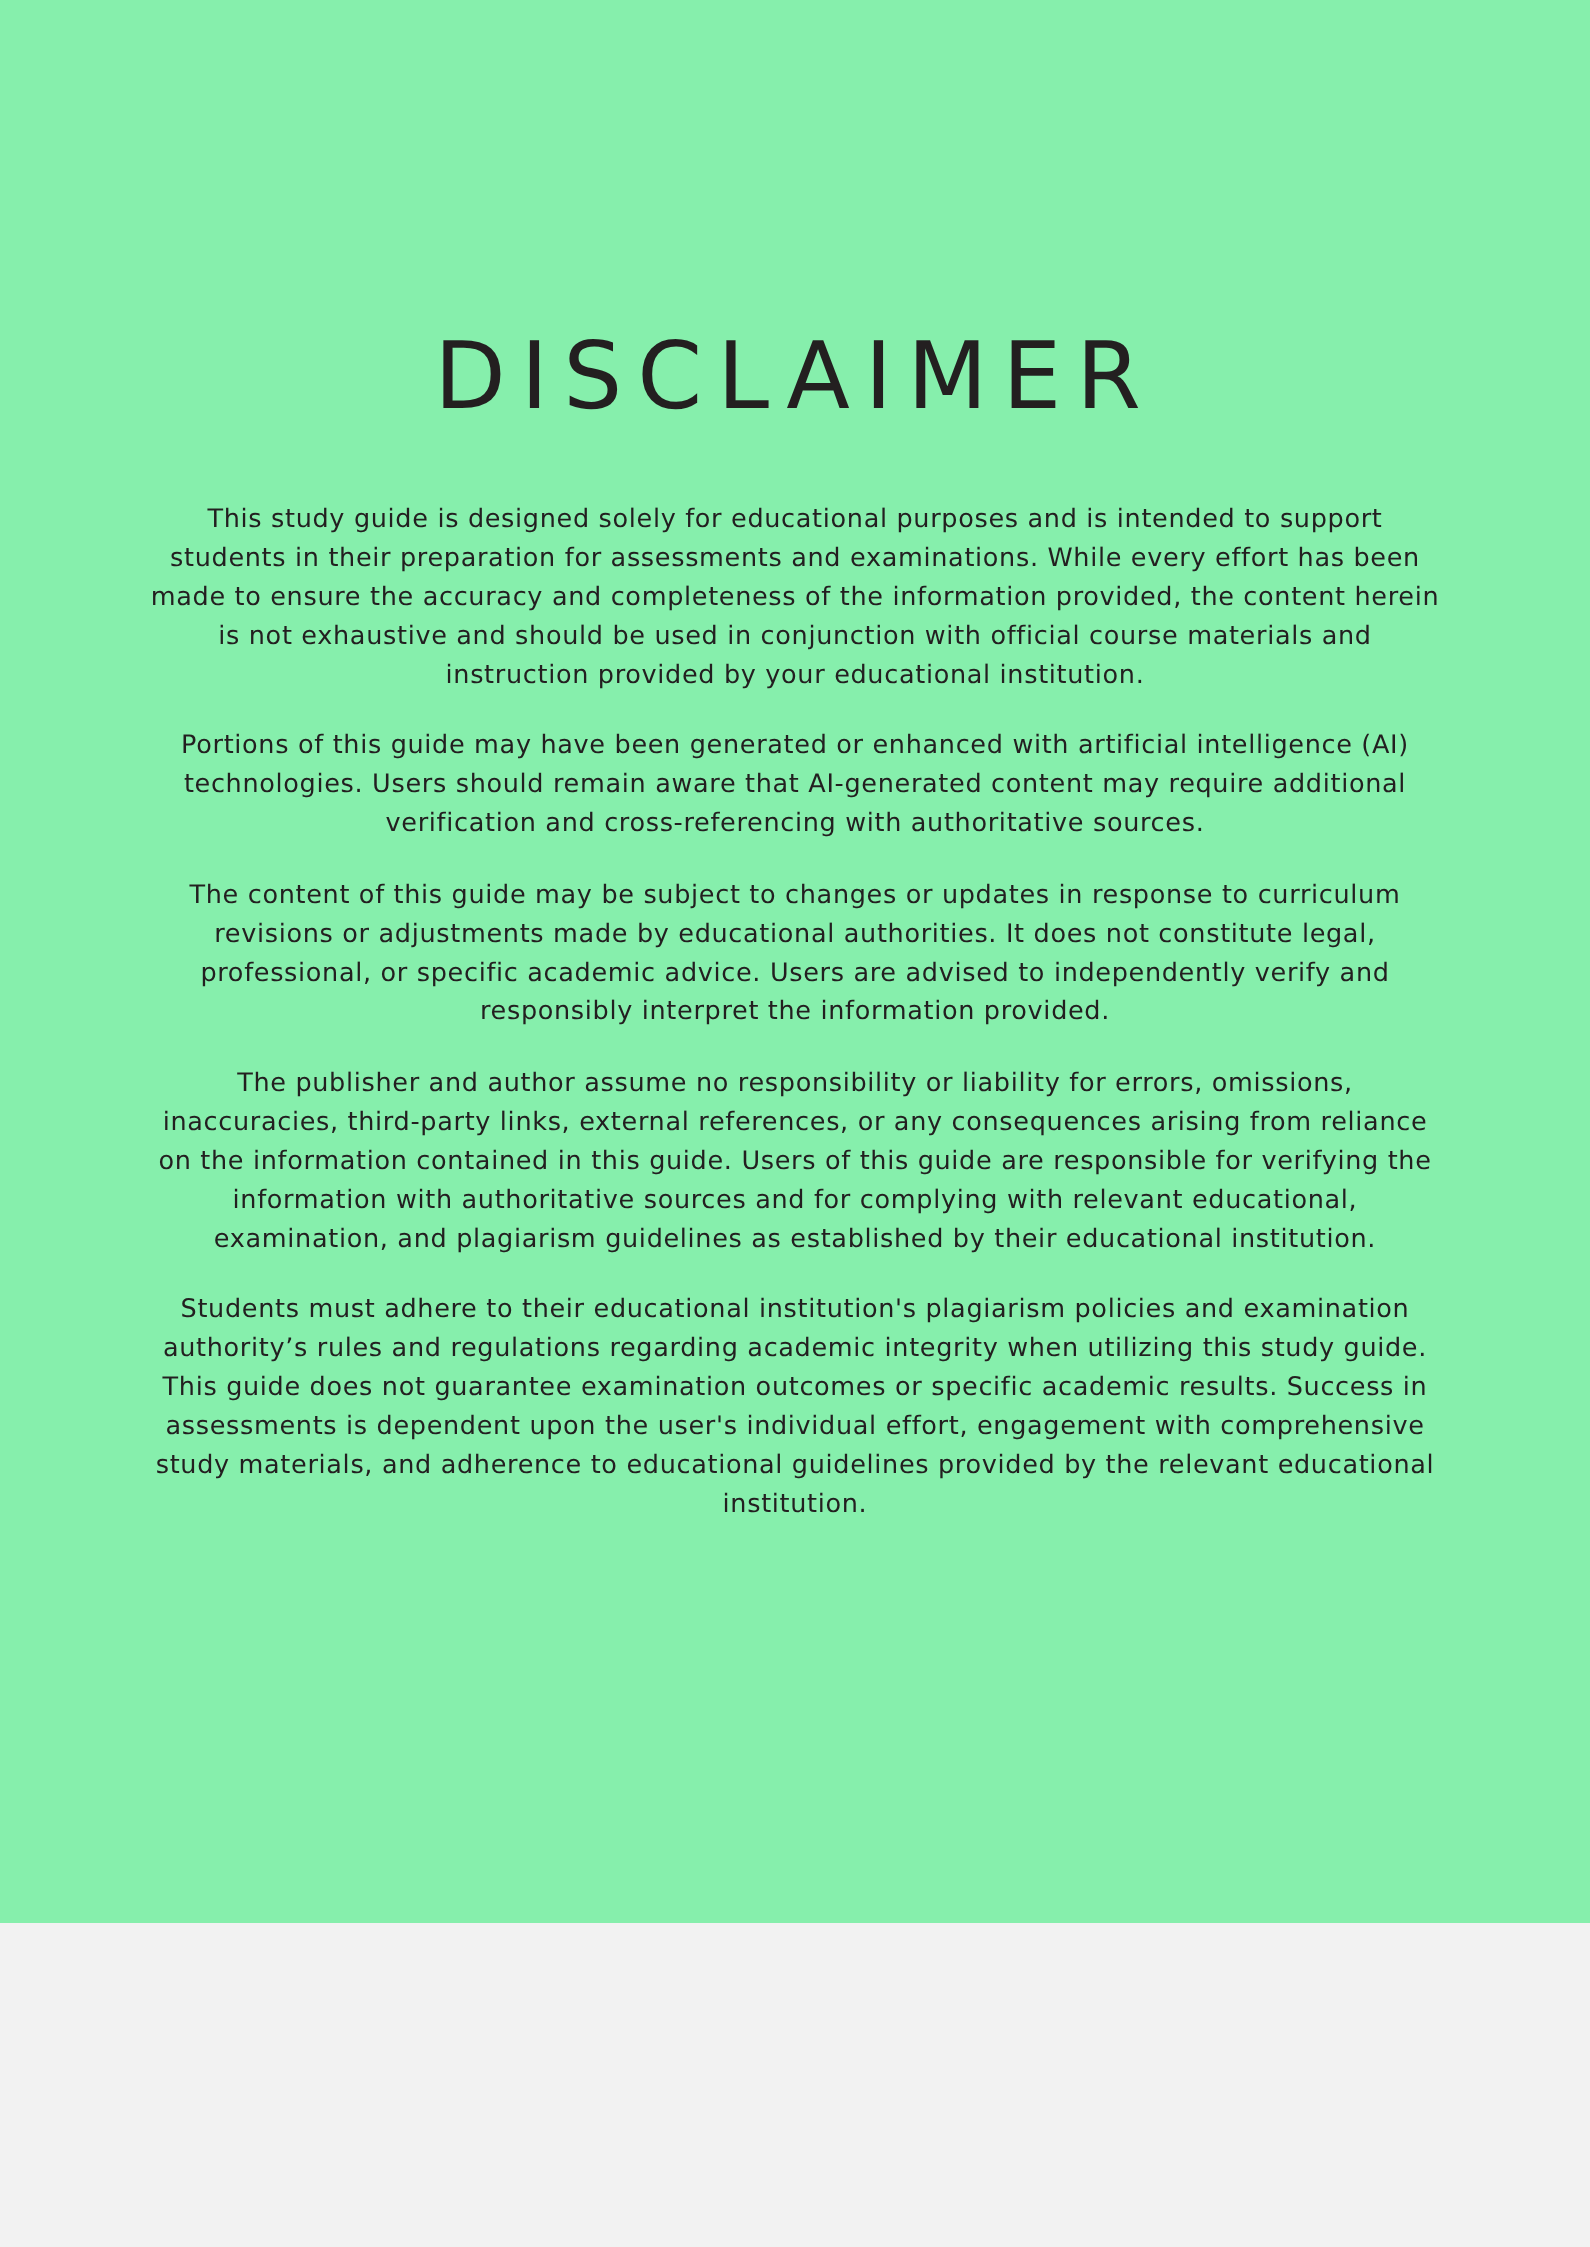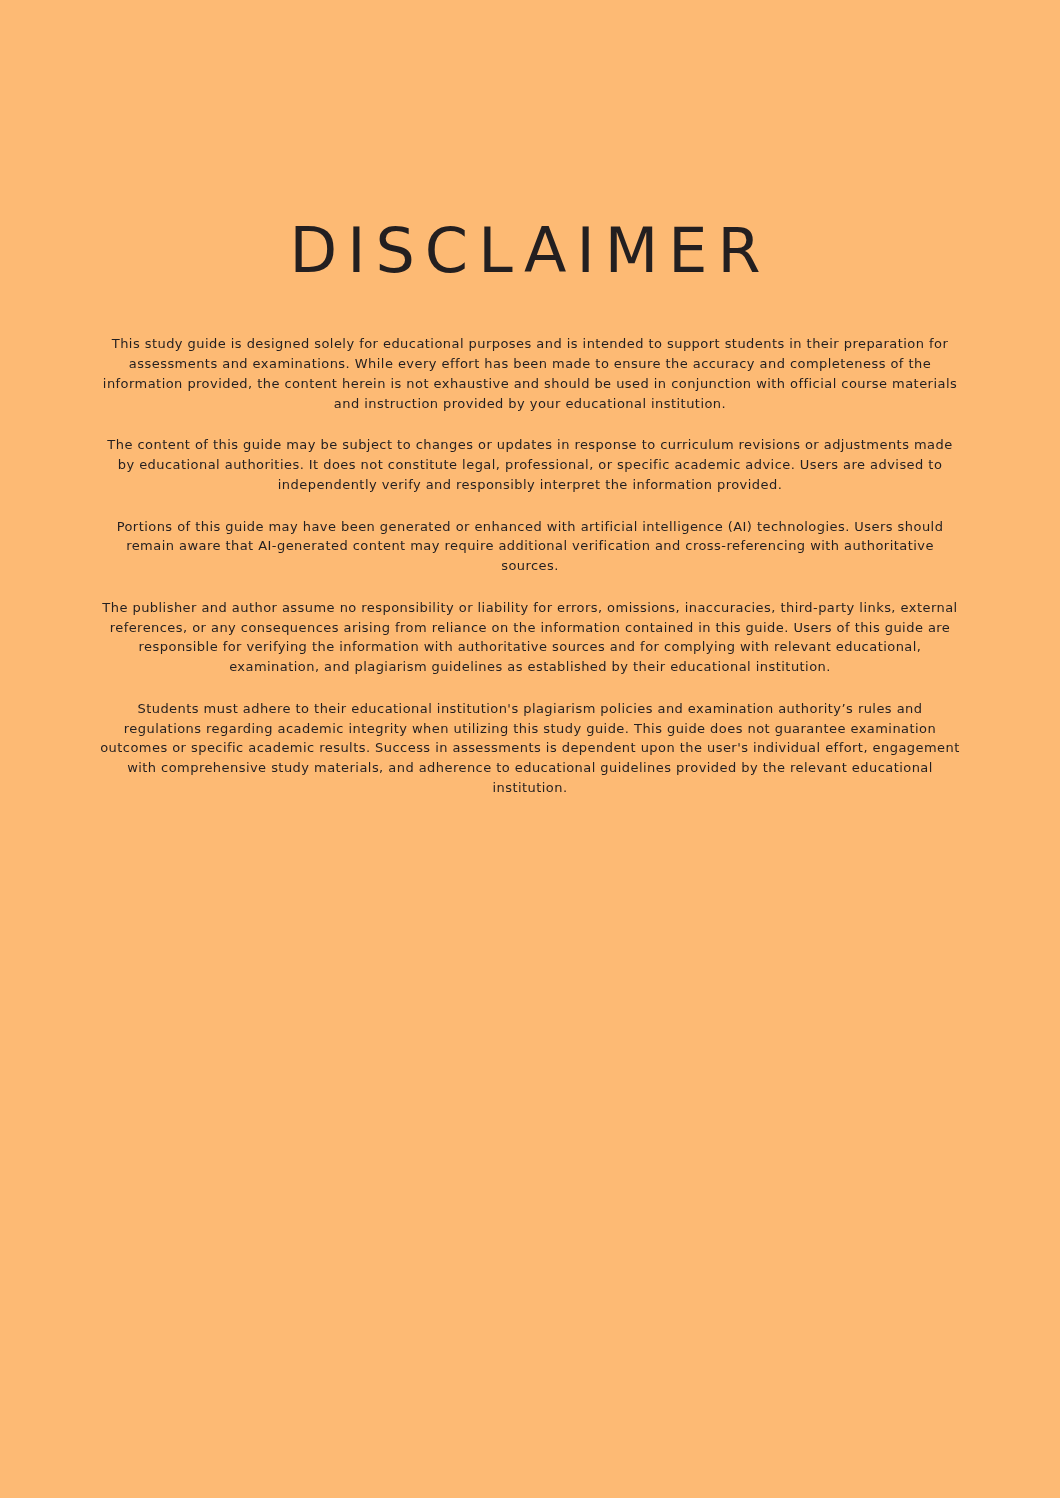--- a/index.html
+++ b/index.html
@@ -9,60 +9,60 @@
   body {
     width: 1060px;
     height: 1498px;
     background: #f2f2f2;
     font-family: "DejaVu Sans", sans-serif;
     color: #231f20;
     overflow: hidden;
   }
   .page {
     width: 1060px;
-    height: 1498px;
+    height: 1282px;
     box-sizing: border-box;
     padding: 0 96px;
-    background: #fdba74;
+    background: #86efac;
     position: relative;
   }
   .title {
     text-align: center;
     font-size: 62px;
     font-weight: 400;
     letter-spacing: 10px;
     color: #231f20;
     margin: 0;
     padding-top: 215px;
     line-height: 1.15;
   }
   .body-block {
     margin-top: 48px;
   }
   .para {
     text-align: center;
-    font-size: 13px;
+    font-size: 17px;
     line-height: 1.52;
     letter-spacing: 0.45px;
     color: #231f20;
     margin: 0 0 22px 0;
     padding: 0 4px;
   }
   .para:last-child {
     margin-bottom: 0;
   }
 </style>
 </head>
 <body>
 
 <div class="page">
 
   <h1 class="title">DISCLAIMER</h1>
 
   <div class="body-block">
     <p class="para">This study guide is designed solely for educational purposes and is intended to support students in their preparation for assessments and examinations. While every effort has been made to ensure the accuracy and completeness of the information provided, the content herein is not exhaustive and should be used in conjunction with official course materials and instruction provided by your educational institution.</p>
+    <p class="para">Portions of this guide may have been generated or enhanced with artificial intelligence (AI) technologies. Users should remain aware that AI-generated content may require additional verification and cross-referencing with authoritative sources.</p>
     <p class="para">The content of this guide may be subject to changes or updates in response to curriculum revisions or adjustments made by educational authorities. It does not constitute legal, professional, or specific academic advice. Users are advised to independently verify and responsibly interpret the information provided.</p>
-    <p class="para">Portions of this guide may have been generated or enhanced with artificial intelligence (AI) technologies. Users should remain aware that AI-generated content may require additional verification and cross-referencing with authoritative sources.</p>
     <p class="para">The publisher and author assume no responsibility or liability for errors, omissions, inaccuracies, third-party links, external references, or any consequences arising from reliance on the information contained in this guide. Users of this guide are responsible for verifying the information with authoritative sources and for complying with relevant educational, examination, and plagiarism guidelines as established by their educational institution.</p>
     <p class="para">Students must adhere to their educational institution's plagiarism policies and examination authority’s rules and regulations regarding academic integrity when utilizing this study guide. This guide does not guarantee examination outcomes or specific academic results. Success in assessments is dependent upon the user's individual effort, engagement with comprehensive study materials, and adherence to educational guidelines provided by the relevant educational institution.</p>
   </div>
 
 </div>
 
 </body></html>

